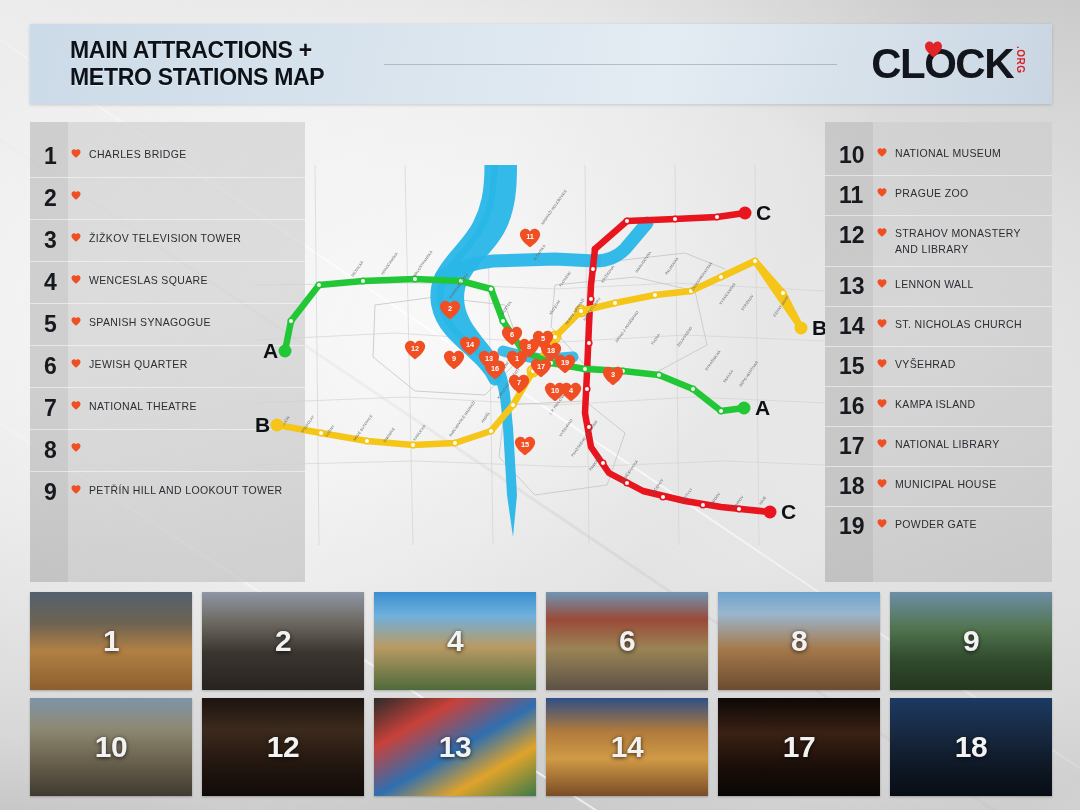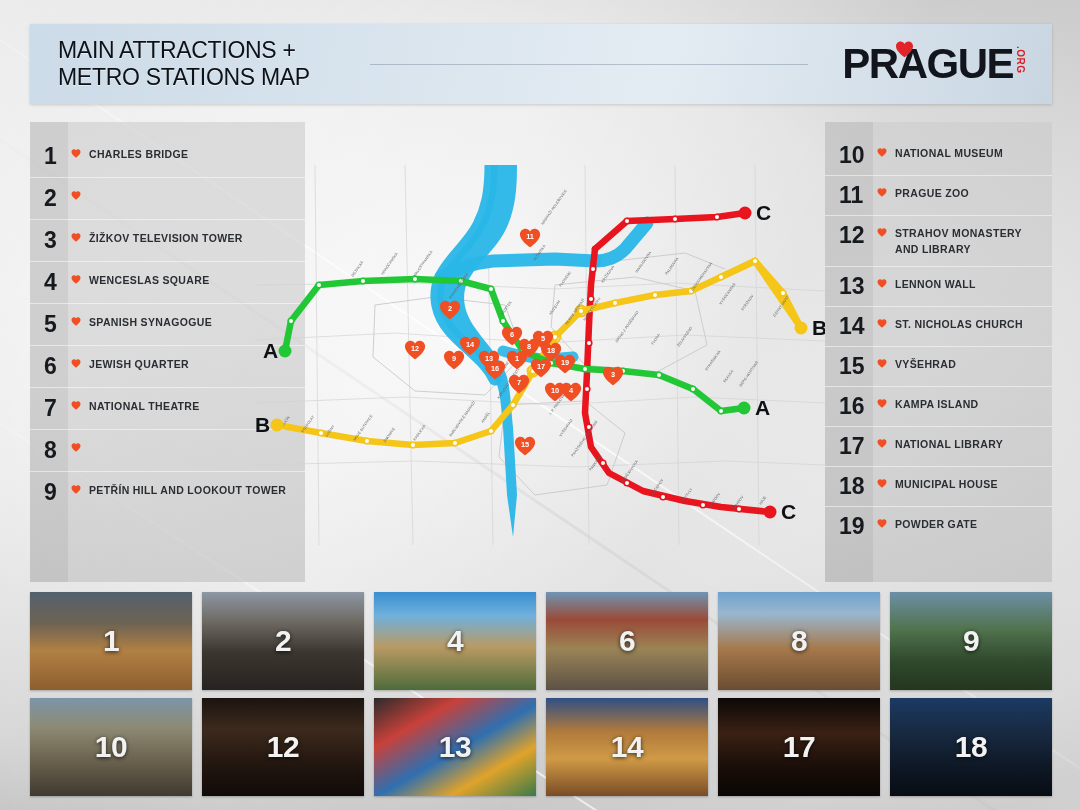--- a/index.html
+++ b/index.html
@@ -48,23 +48,23 @@
   #header {
     position: absolute;
     left: 30px; top: 24px;
     width: 1022px; height: 80px;
     background: linear-gradient(102deg, #ccdbe8 0%, #d6e2ec 28%, #e4ecf3 62%, #c9d6e2 100%);
     box-shadow: 0 1px 3px rgba(0,0,0,0.16);
     display: flex;
     align-items: center;
   }
   #header-title {
-    margin-left: 28px;
+    margin-left: 40px;
     font-size: 23px;
-    font-weight: normal;
+    font-weight: bold;
     line-height: 1.16;
     letter-spacing: -0.3px;
     color: #0d1118;
     text-transform: uppercase;
     white-space: pre-line;
     text-shadow: 0 1px 0 rgba(255,255,255,0.5);
   }
   #header-rule {
     flex: 1;
     height: 1px;
@@ -149,21 +149,20 @@
   }
 
   .legend-label {
     font-size: 10.5px;
     letter-spacing: 0.35px;
     line-height: 1.52;
     color: #2a2d32;
     text-transform: uppercase;
     white-space: pre-line;
     padding-top: 2px;
-    font-weight: bold;
   }
 
   
   #map {
     position: absolute;
     left: 255px; top: 130px;
     width: 570px; height: 450px;
   }
   #map svg { display: block; }
 
@@ -223,21 +222,21 @@
 
   <div class="crease c1"></div>
   <div class="crease c2"></div>
   <div class="crease c3"></div>
 
   <div id="header">
     <div id="header-title">MAIN ATTRACTIONS +
 METRO STATIONS MAP</div>
     <div id="header-rule"></div>
     <div id="logo">
-      <div id="logo-word">PRAGUE</div>
+      <div id="logo-word">CLOCK</div>
       <svg id="logo-heart" viewBox="0 0 24 22">
         <path d="M12 21 C12 21 1 13.6 1 7.1 C1 3.2 3.9 0.8 7 0.8 C9.3 0.8 11.1 2.1 12 3.8 C12.9 2.1 14.7 0.8 17 0.8 C20.1 0.8 23 3.2 23 7.1 C23 13.6 12 21 12 21 Z" fill="#e1242a"></path>
       </svg>
       <div id="logo-org">.ORG</div>
     </div>
   </div>
 
   <div id="legend-left" class="legend">
     <div class="legend-gutter"></div>
     <div class="legend-list" id="legend-left-list">

